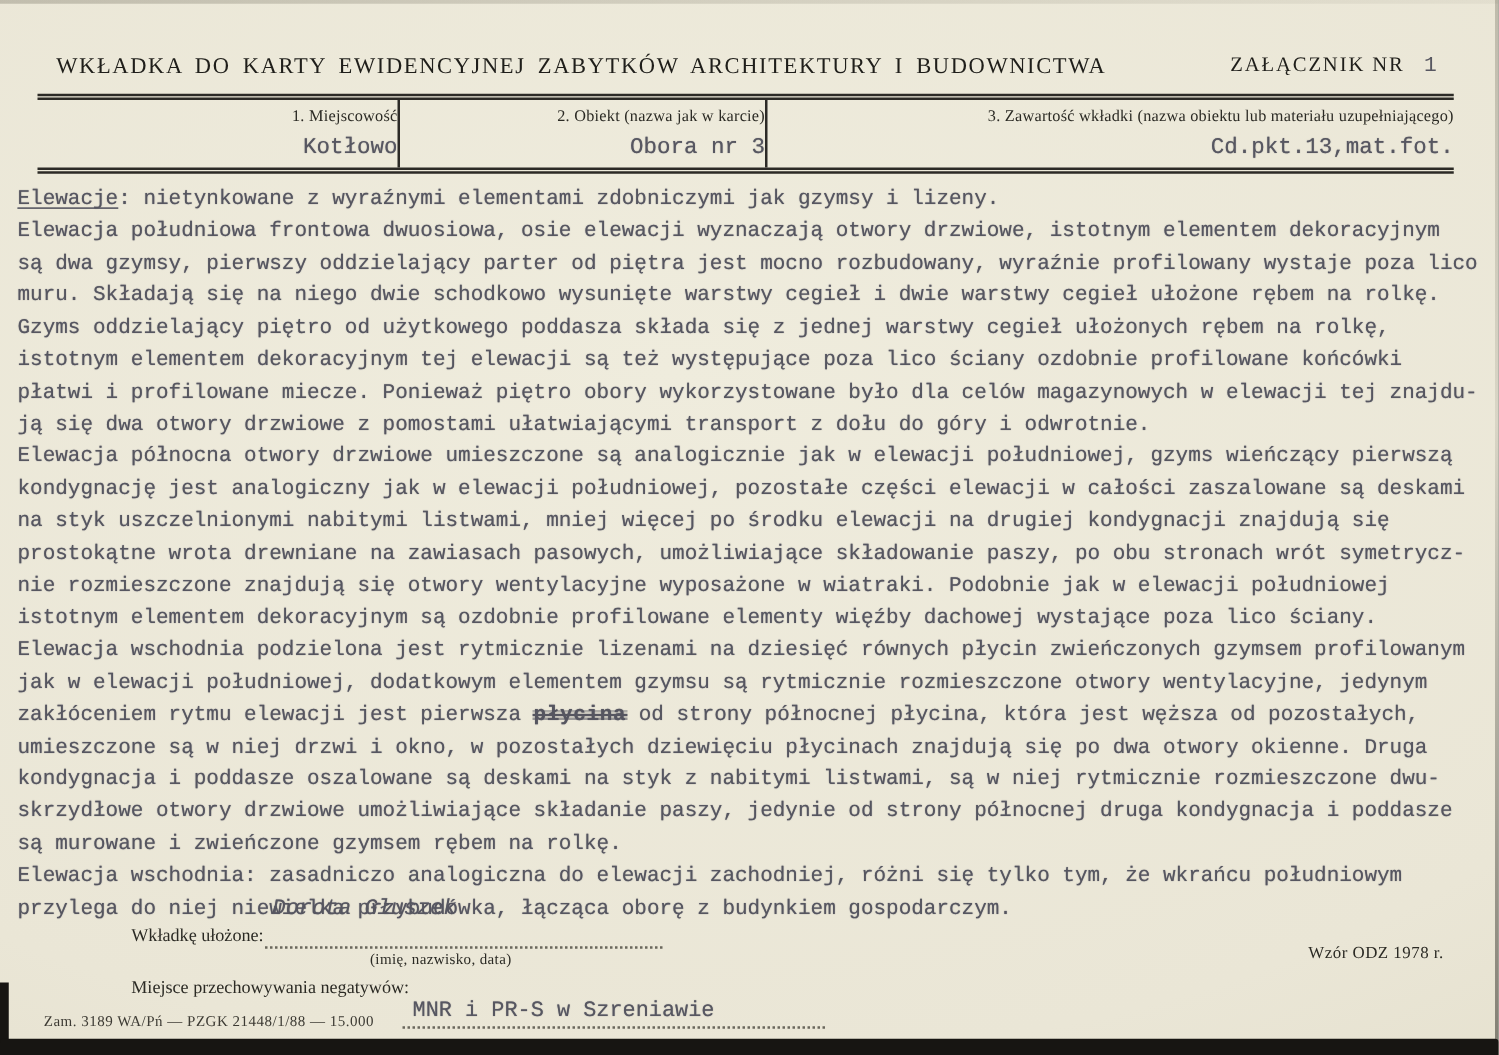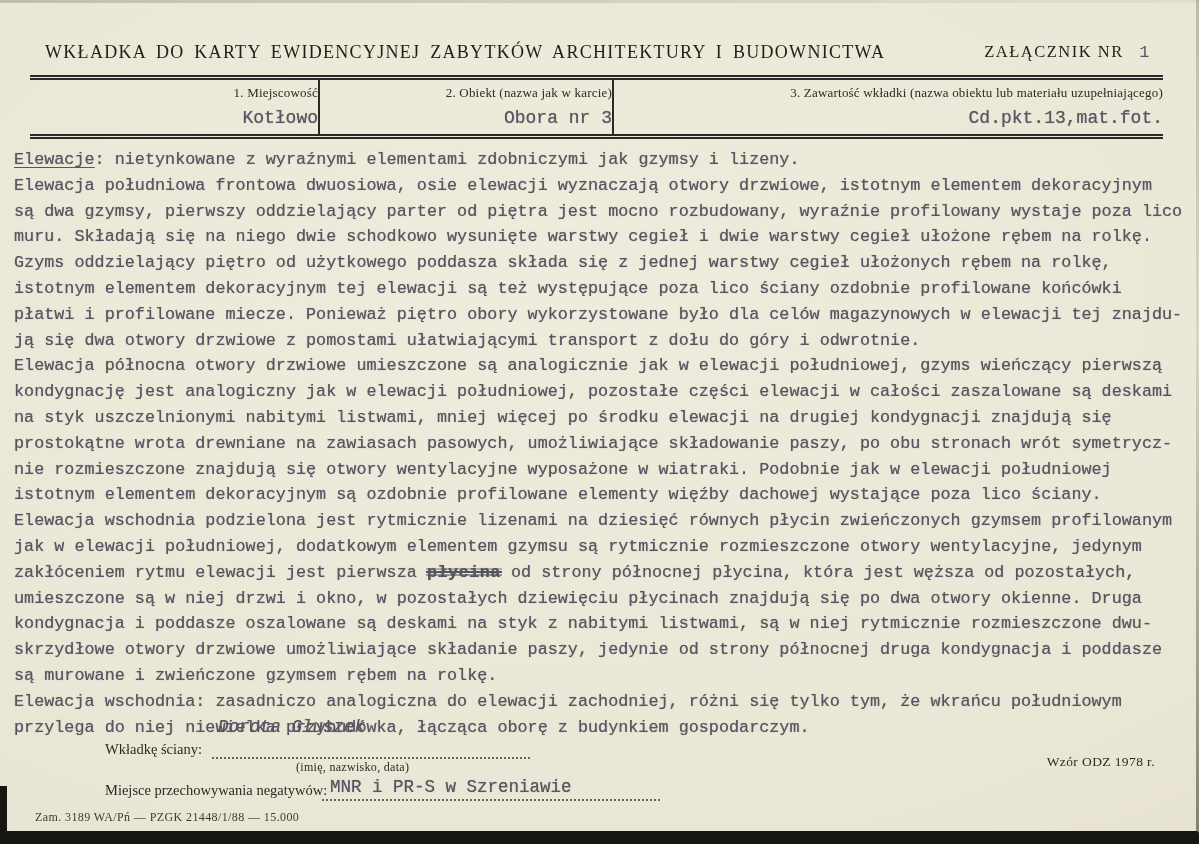--- a/index.html
+++ b/index.html
@@ -66,21 +66,21 @@
     box-shadow:0 3px 0 rgba(86,86,96,.55), 0 -3px 0 rgba(86,86,96,.4);
   }
 
   
   .founder-label{position:absolute;left:105px;top:741px;font-size:14.5px;color:#2b2a24;}
   .founder-line{position:absolute;left:212px;top:731px;width:318px;height:26px;border-bottom:2px dotted #6a675c;}
   .founder-value{position:absolute;left:6px;bottom:20px;font-family:"Liberation Mono","DejaVu Sans Mono",monospace;font-size:17.5px;color:#575761;text-shadow:0 0 .8px rgba(82,82,94,.75);white-space:pre;font-style:italic;}
   .founder-hint{position:absolute;left:296px;top:760px;font-size:12px;color:#2b2a24;letter-spacing:.3px;}
   .wzor{position:absolute;right:44px;top:754px;font-size:13.5px;color:#2b2a24;letter-spacing:.4px;}
   .neg-label{position:absolute;left:105px;top:782px;font-size:14.5px;color:#2b2a24;}
-  .neg-line{position:absolute;left:322px;top:772px;width:338px;height:27px;border-bottom:2px dotted #6a675c;}
+  .neg-line{position:absolute;left:322px;top:794px;width:338px;height:27px;border-bottom:2px dotted #6a675c;}
   .neg-value{position:absolute;left:8px;bottom:2px;font-family:"Liberation Mono","DejaVu Sans Mono",monospace;font-size:17.5px;color:#575761;text-shadow:0 0 .8px rgba(82,82,94,.75);white-space:pre;}
   .print-code{position:absolute;left:35px;top:810px;font-size:12px;color:#3c3a33;letter-spacing:.4px;}
 </style>
 </head>
 <body>
 
 <div class="page">
 
   <div class="form-title">WKŁADKA DO KARTY EWIDENCYJNEJ ZABYTKÓW ARCHITEKTURY I BUDOWNICTWA</div>
 
@@ -99,21 +99,21 @@
       <div class="cell-value">Obora nr 3</div>
     </div>
     <div class="cell c3">
       <div class="cell-label">3. Zawartość wkładki (nazwa obiektu lub materiału uzupełniającego)</div>
       <div class="cell-value">Cd.pkt.13,mat.fot.</div>
     </div>
   </div>
 
   <div class="body-text" id="body-lines"><div class="tline"><span class="underl">Elewacje</span><span>: nietynkowane z wyraźnymi elementami zdobniczymi jak gzymsy i lizeny.</span></div><div class="tline"><span>Elewacja południowa frontowa dwuosiowa, osie elewacji wyznaczają otwory drzwiowe, istotnym elementem dekoracyjnym</span></div><div class="tline"><span>są dwa gzymsy, pierwszy oddzielający parter od piętra jest mocno rozbudowany, wyraźnie profilowany wystaje poza lico</span></div><div class="tline"><span>muru. Składają się na niego dwie schodkowo wysunięte warstwy cegieł i dwie warstwy cegieł ułożone rębem na rolkę.</span></div><div class="tline"><span>Gzyms oddzielający piętro od użytkowego poddasza składa się z jednej warstwy cegieł ułożonych rębem na rolkę,</span></div><div class="tline"><span>istotnym elementem dekoracyjnym tej elewacji są też występujące poza lico ściany ozdobnie profilowane końcówki</span></div><div class="tline"><span>płatwi i profilowane miecze. Ponieważ piętro obory wykorzystowane było dla celów magazynowych w elewacji tej znajdu-</span></div><div class="tline"><span>ją się dwa otwory drzwiowe z pomostami ułatwiającymi transport z dołu do góry i odwrotnie.</span></div><div class="tline"><span>Elewacja północna otwory drzwiowe umieszczone są analogicznie jak w elewacji południowej, gzyms wieńczący pierwszą</span></div><div class="tline"><span>kondygnację jest analogiczny jak w elewacji południowej, pozostałe części elewacji w całości zaszalowane są deskami</span></div><div class="tline"><span>na styk uszczelnionymi nabitymi listwami, mniej więcej po środku elewacji na drugiej kondygnacji znajdują się</span></div><div class="tline"><span>prostokątne wrota drewniane na zawiasach pasowych, umożliwiające składowanie paszy, po obu stronach wrót symetrycz-</span></div><div class="tline"><span>nie rozmieszczone znajdują się otwory wentylacyjne wyposażone w wiatraki. Podobnie jak w elewacji południowej</span></div><div class="tline"><span>istotnym elementem dekoracyjnym są ozdobnie profilowane elementy więźby dachowej wystające poza lico ściany.</span></div><div class="tline"><span>Elewacja wschodnia podzielona jest rytmicznie lizenami na dziesięć równych płycin zwieńczonych gzymsem profilowanym</span></div><div class="tline"><span>jak w elewacji południowej, dodatkowym elementem gzymsu są rytmicznie rozmieszczone otwory wentylacyjne, jedynym</span></div><div class="tline"><span>zakłóceniem rytmu elewacji jest pierwsza </span><span class="struck">płycina</span><span> od strony północnej płycina, która jest węższa od pozostałych,</span></div><div class="tline"><span>umieszczone są w niej drzwi i okno, w pozostałych dziewięciu płycinach znajdują się po dwa otwory okienne. Druga</span></div><div class="tline"><span>kondygnacja i poddasze oszalowane są deskami na styk z nabitymi listwami, są w niej rytmicznie rozmieszczone dwu-</span></div><div class="tline"><span>skrzydłowe otwory drzwiowe umożliwiające składanie paszy, jedynie od strony północnej druga kondygnacja i poddasze</span></div><div class="tline"><span>są murowane i zwieńczone gzymsem rębem na rolkę.</span></div><div class="tline"><span>Elewacja wschodnia: zasadniczo analogiczna do elewacji zachodniej, różni się tylko tym, że wkrańcu południowym</span></div><div class="tline"><span>przylega do niej niewielka przybudówka, łącząca oborę z budynkiem gospodarczym.</span></div></div>
 
-  <div class="founder-label">Wkładkę ściany:</div>
+  <div class="founder-label">Wkładkę ułożone:</div>
   <div class="founder-line">
     <span class="founder-value">Dorota Głuszek</span>
   </div>
   <div class="founder-hint">(imię, nazwisko, data)</div>
 
   <div class="wzor">Wzór ODZ 1978 r.</div>
 
   <div class="neg-label">Miejsce przechowywania negatywów:</div>
   <div class="neg-line">
     <span class="neg-value">MNR i PR-S w Szreniawie</span>

